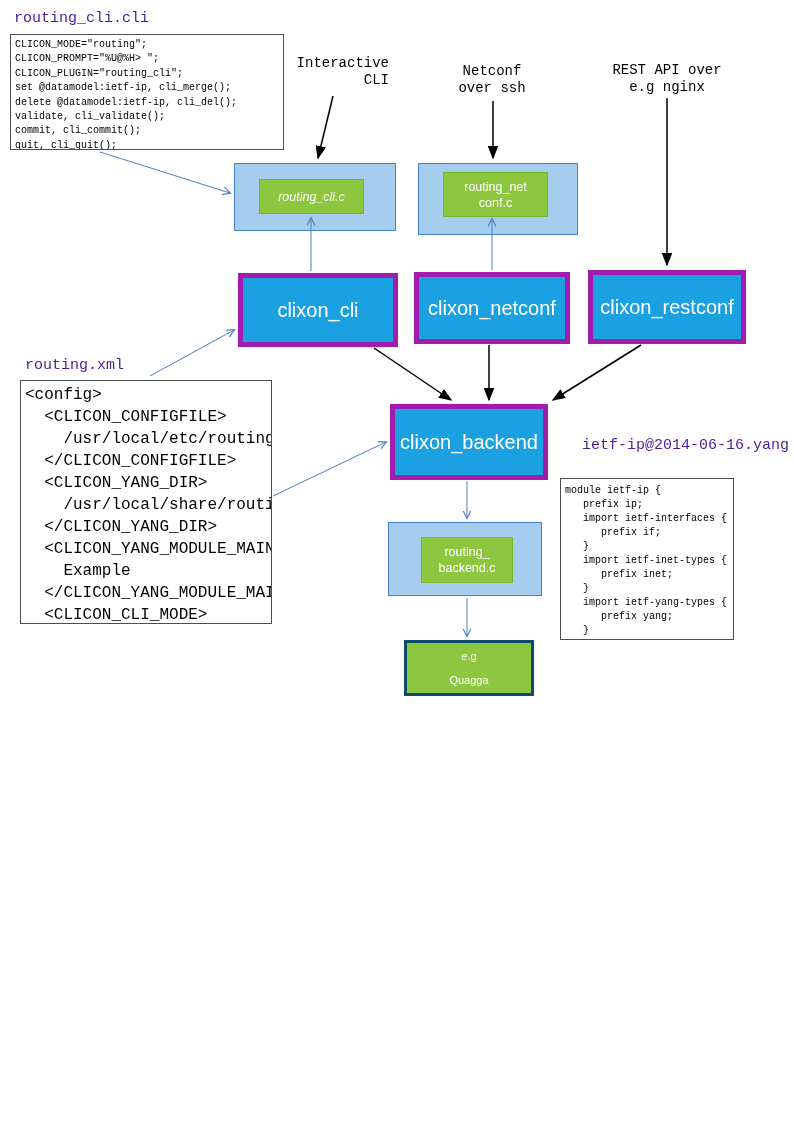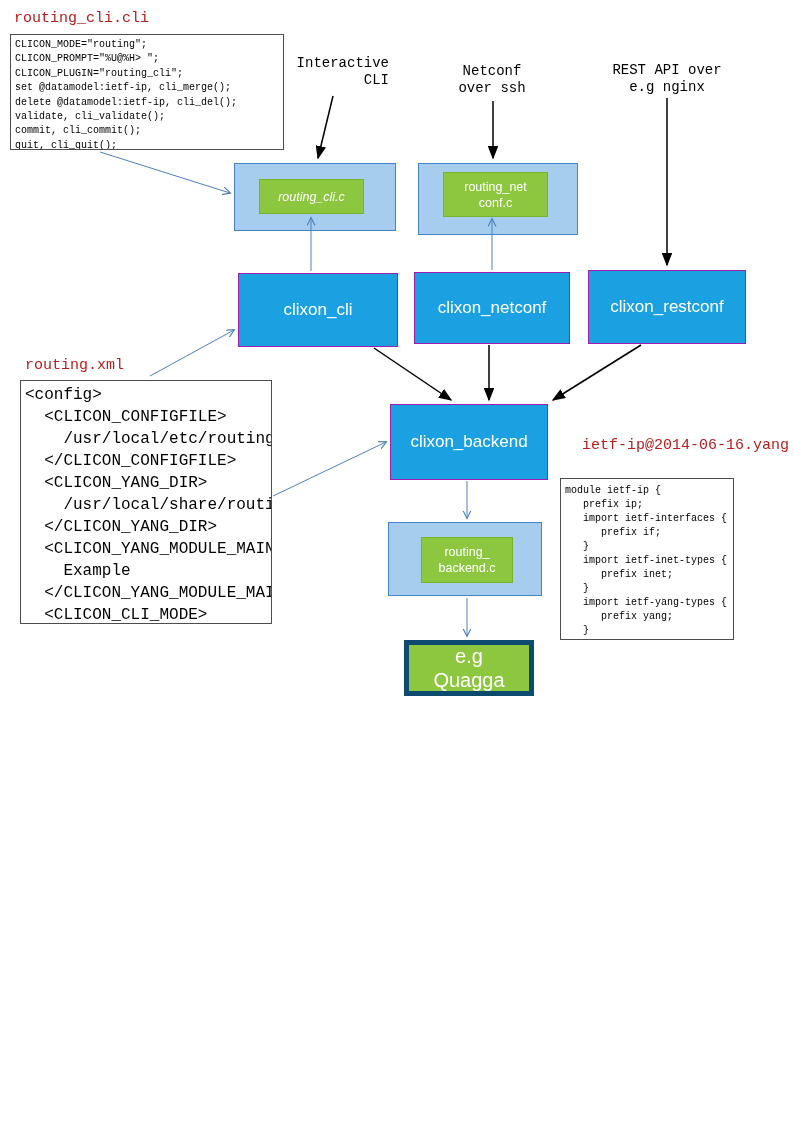--- a/index.html
+++ b/index.html
@@ -4,45 +4,45 @@
 <style>
   * { margin:0; padding:0; box-sizing:border-box; }
   html,body { background:#ffffff; }
   body { font-family:"Liberation Sans", sans-serif; }
 
   .canvas { position:relative; width:794px; height:1123px; background:#fff; overflow:hidden; }
   .abs { position:absolute; }
 
   .file-label {
     font-family:"Liberation Mono", monospace;
-    font-size:15px; color:#b91c1c; white-space:pre;
+    font-size:15px; color:#4c1d95; white-space:pre;
   }
   .flow-label {
     font-family:"Liberation Mono", monospace;
     font-size:14px; line-height:17px; color:#000;
     white-space:pre-line; text-align:center;
   }
   .codebox {
     background:#fff; border:1px solid #4d4d4d;
     font-family:"Liberation Mono", monospace;
     color:#000; white-space:pre; overflow:hidden;
     padding:3px 4px;
   }
   .code-cli  { font-size:10px; line-height:14.4px; }
   .code-xml  { font-size:16px; line-height:22px; }
   .code-yang { font-size:10px; line-height:14px; padding-top:5px; }
 
   .node {
     display:flex; align-items:center; justify-content:center;
     color:#fff; text-align:center; white-space:pre-line;
   }
-  .node-blue      { background:#1ba1e2; border:1px solid #a21caf; font-size:17px; }
+  .node-blue      { background:#1ba1e2; border:5px solid #a21caf; font-size:20px; }
   .node-lightblue { background:#a6cdee; border:1px solid #4384c8; }
   .node-green-sm  { background:#8dc63f; border:1px solid #79b32a; font-size:12.5px; line-height:16px; }
-  .node-green-lg  { background:#8dc63f; border:5px solid #0c4a6e; font-size:20px; line-height:24px; }
+  .node-green-lg  { background:#8dc63f; border:3px solid #0c4a6e; font-size:11px; line-height:24px; }
 
   svg.arrows { position:absolute; left:0; top:0; pointer-events:none; }
 </style>
 </head>
 <body>
 
 <div class="canvas">
 
   <div class="abs file-label" style="left:14px; top:10px;">routing_cli.cli</div>
   <div class="abs file-label" style="left:25px; top:357px;">routing.xml</div>

